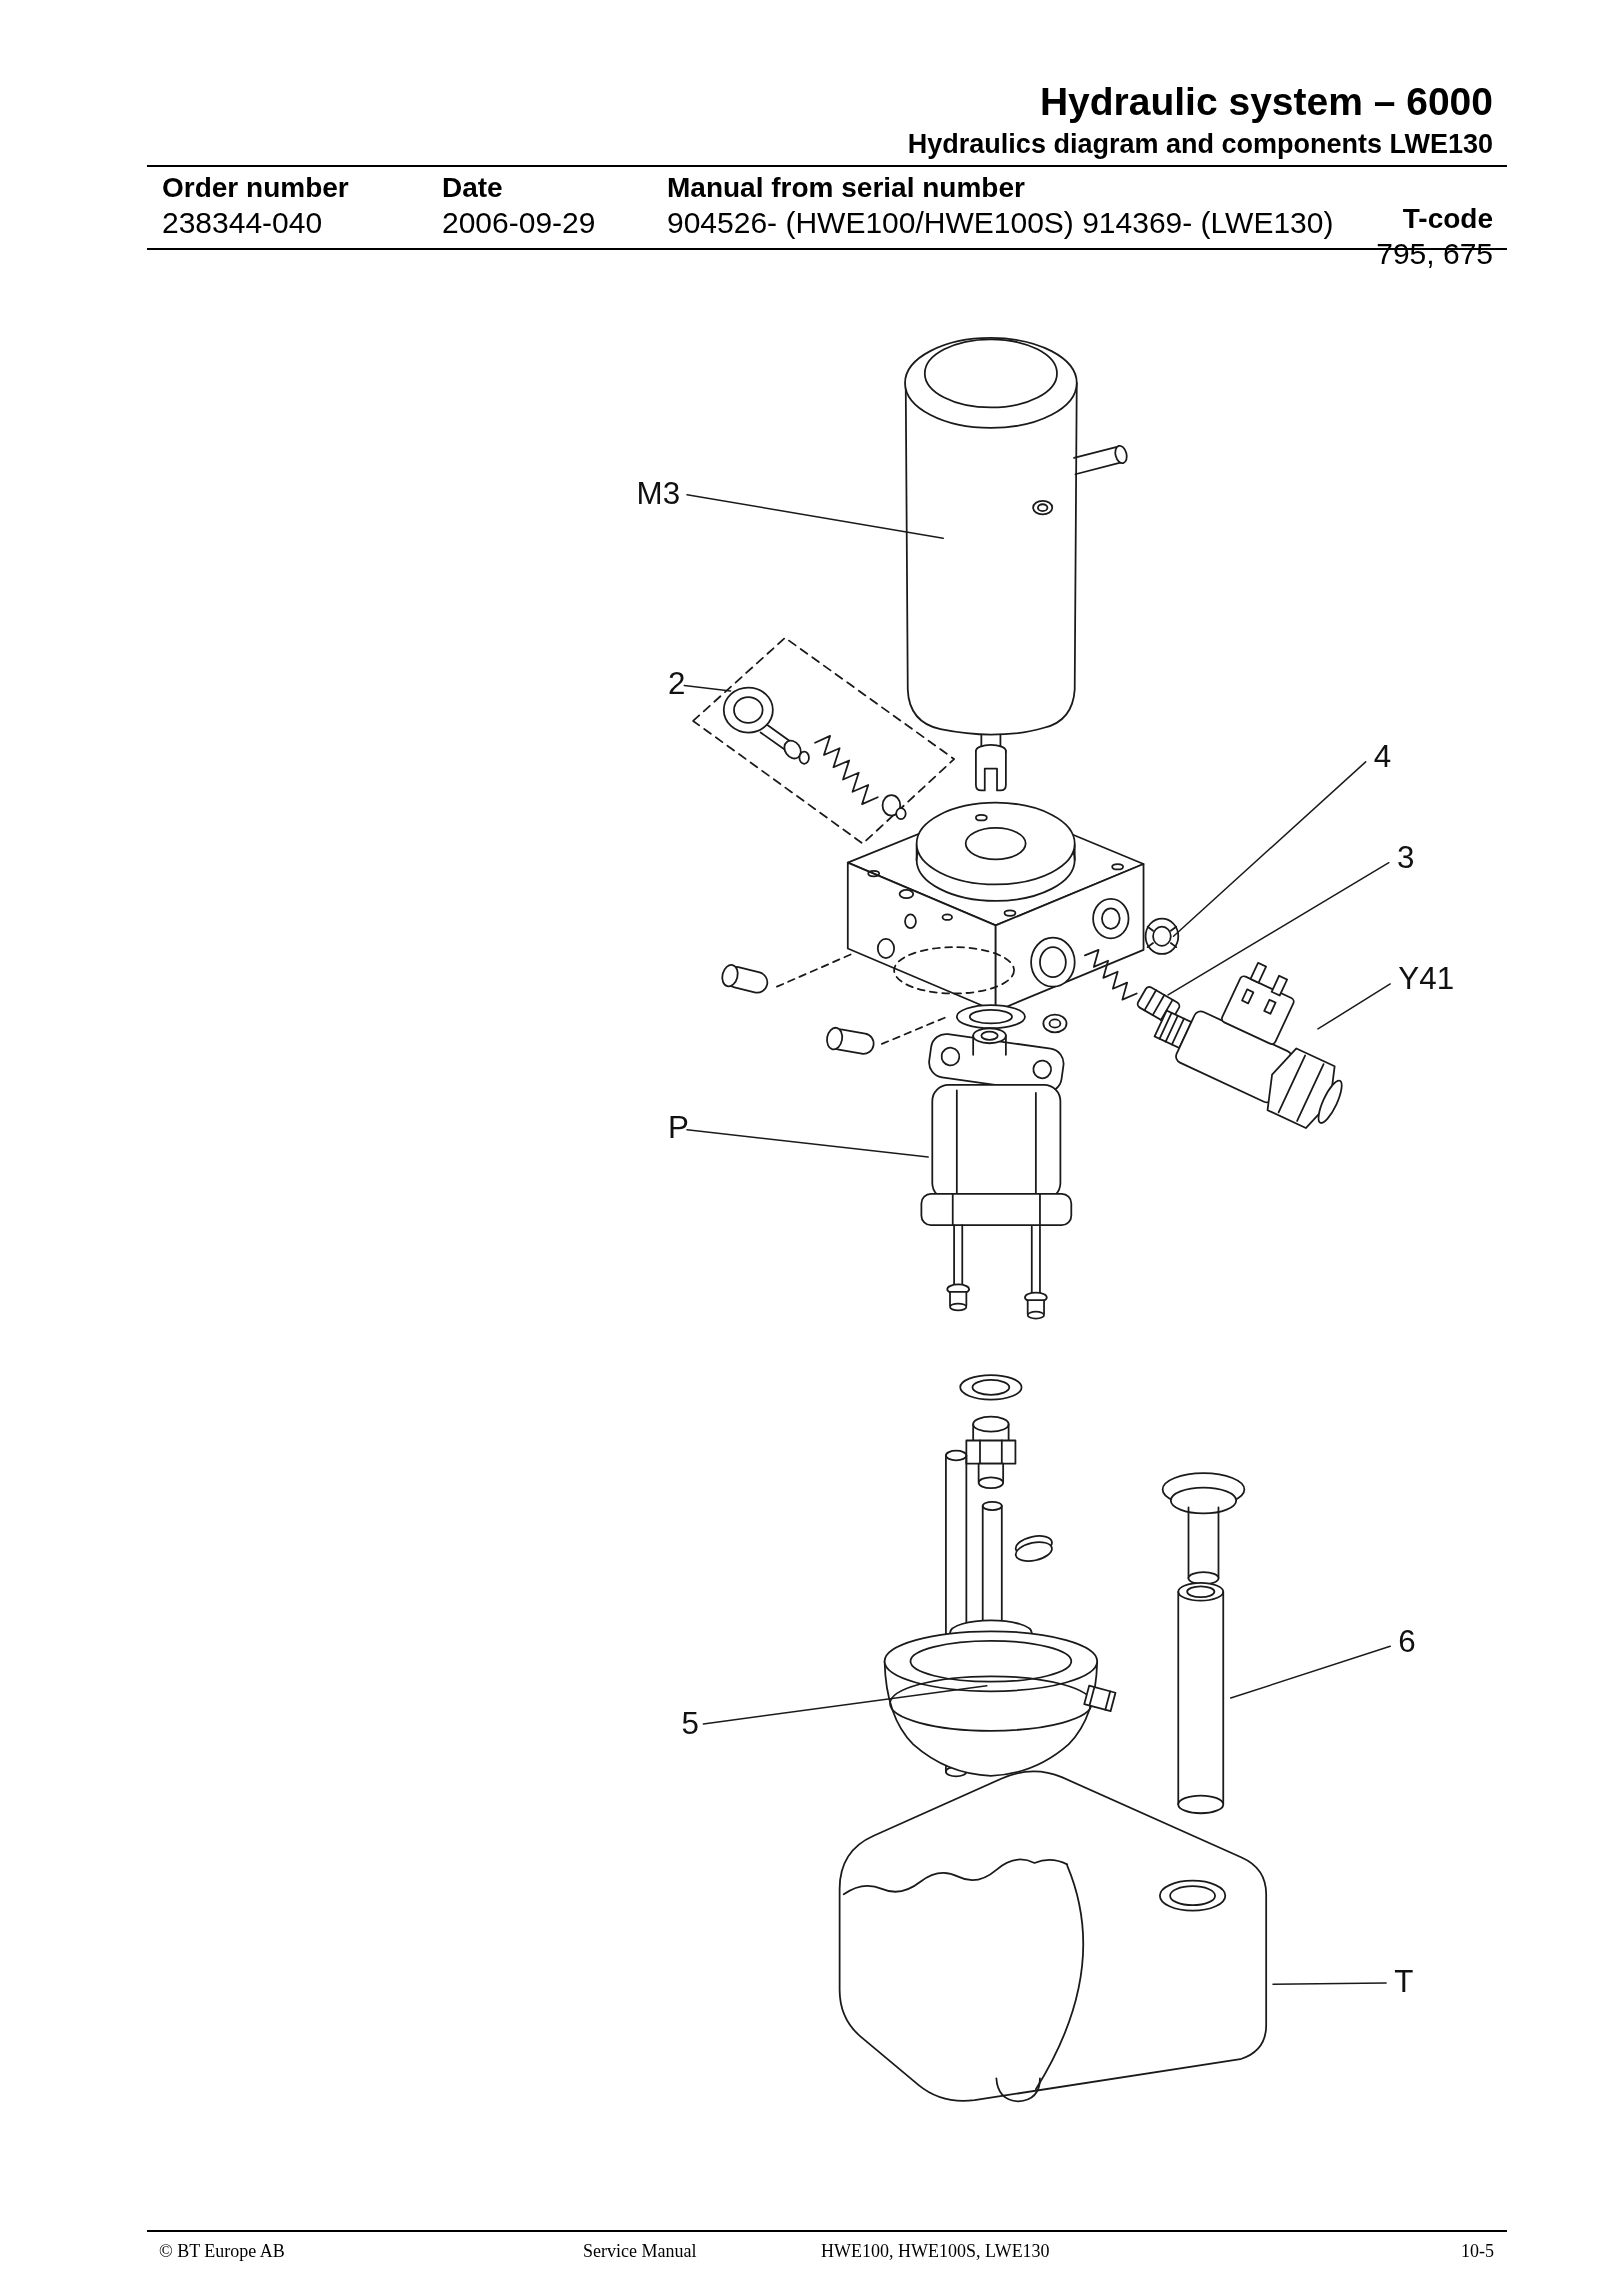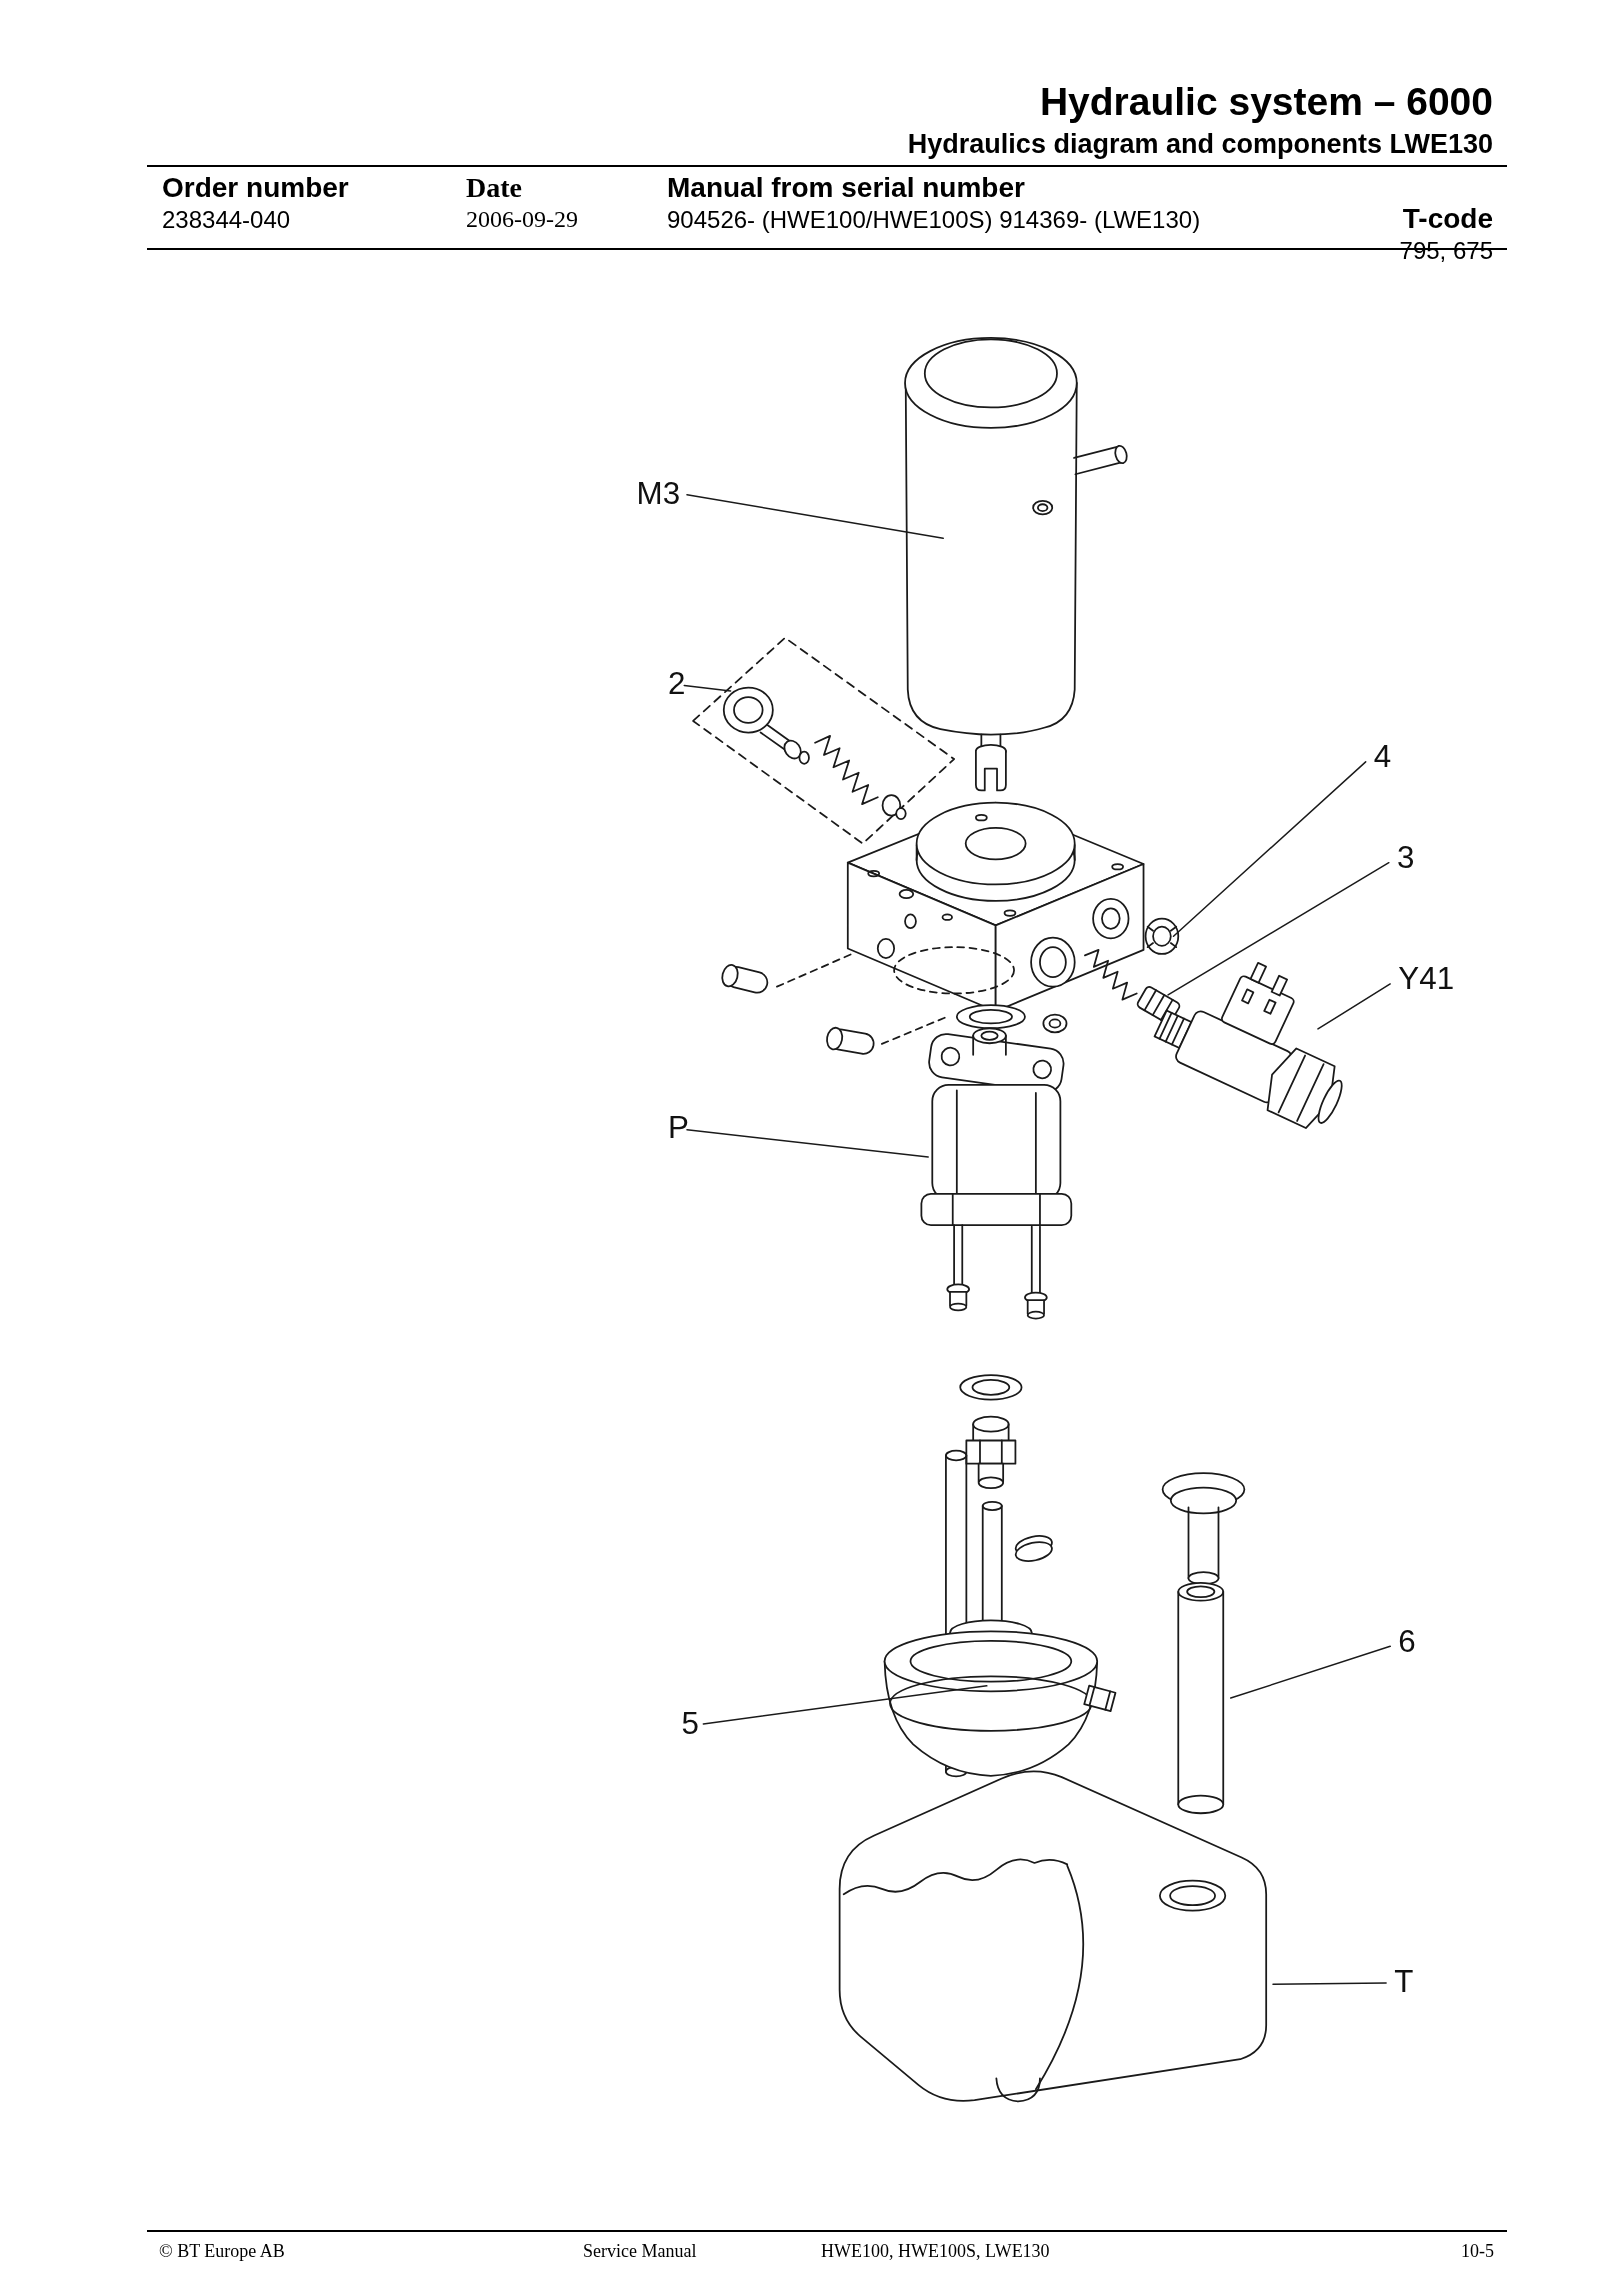--- a/index.html
+++ b/index.html
@@ -5,24 +5,24 @@
   html,body{margin:0;padding:0;}
   body{
     width:1622px;height:2295px;position:relative;background:#ffffff;
     font-family:"Liberation Sans", sans-serif;color:#000;overflow:hidden;
   }
   .abs{position:absolute;}
   .rule{position:absolute;left:147px;width:1360px;height:0;border-top:2px solid #000;}
   .doc-title{top:80px;right:129px;font-size:39px;font-weight:bold;letter-spacing:0;margin-left:36px;}
   .doc-subtitle{top:129px;right:129px;font-size:27px;font-weight:bold;}
   .th{font-size:28px;font-weight:bold;white-space:nowrap;}
-  .td{font-size:24px;white-space:nowrap;}
+  .td{font-size:30px;white-space:nowrap;}
   .row-head{top:172px;}
   .row-val{top:206px;}
-  .c1{left:162px;} .c2{left:466px;font-family:Liberation Serif, serif;} .c3{left:667px;} .c4{right:129px;text-align:right;margin-top:31px;}
+  .c1{left:162px;} .c2{left:442px;} .c3{left:667px;} .c4{right:129px;text-align:right;margin-top:31px;}
   .footer-text{top:2241px;font-size:18px;white-space:nowrap;font-family:Liberation Serif, serif;}
   svg text{font-family:"Liberation Sans", sans-serif;}
 </style>
 </head>
 <body>
 
 <div class="abs doc-title">Hydraulic system – 6000</div>
 <div class="abs doc-subtitle">Hydraulics diagram and components LWE130</div>
 
 <div class="rule" style="top:165px"></div>

